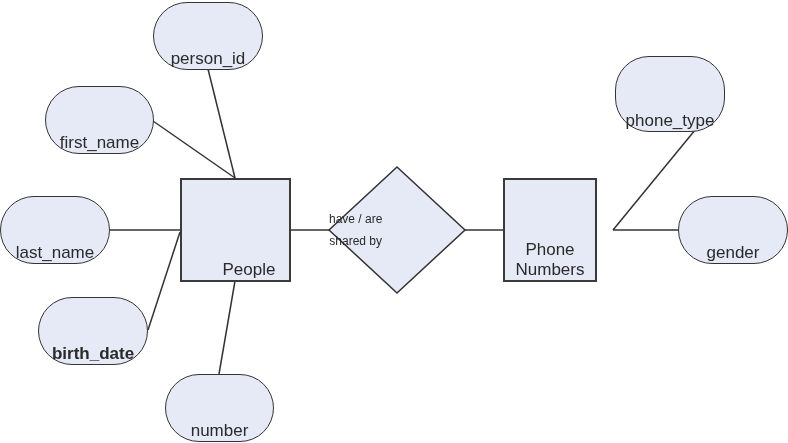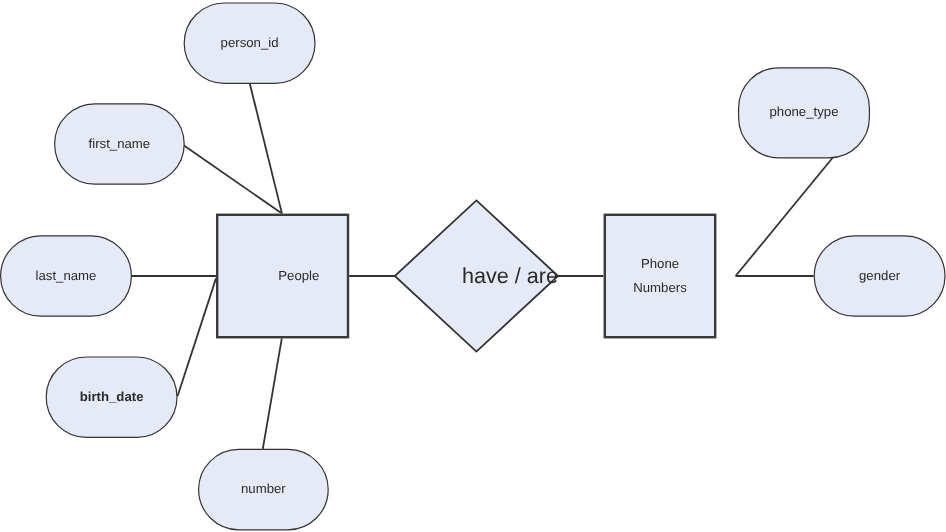--- a/index.html
+++ b/index.html
@@ -1,25 +1,25 @@
 <!DOCTYPE html>
 <html><head>
   <meta charset="utf-8">
   <style>
     html, body { margin: 0; padding: 0; background: #ffffff; }
     body { width: 788px; height: 443px; position: relative; overflow: hidden;
            font-family: "Liberation Sans", sans-serif; }
     svg { position: absolute; left: 0; top: 0; }
-    .node { position: absolute; display: flex; align-items: center; justify-content: center;
-            text-align: center; color: #2a2a2a; font-size: 11px; line-height: 20px;
+    .node { position: absolute; display: flex; align-items: flex-end; justify-content: center;
+            text-align: center; color: #2a2a2a; font-size: 17px; line-height: 20px;
             box-sizing: border-box; }
     .attr { background: #e6eaf6; border: 1.5px solid #333; border-radius: 34px; }
     .entity { background: #e6eaf6; border: 2px solid #3a3a3a; }
-    .rel-label { position: absolute; display: flex; align-items: center; justify-content: flex-end;
-                 text-align: center; color: #2a2a2a; font-size: 18px; line-height: 22px; }
+    .rel-label { position: absolute; display: flex; align-items: center; justify-content: flex-start;
+                 text-align: center; color: #2a2a2a; font-size: 12px; line-height: 22px; }
   </style>
 </head>
 <body>
 
 <svg width="788" height="443">
   <g stroke="#333" stroke-width="1.5" fill="none">
 
     <line x1="208" y1="69" x2="235" y2="178"></line>
 
     <line x1="153" y1="121" x2="235" y2="178"></line>
@@ -61,20 +61,21 @@
   <span>number</span>
 </div>
 
 <div class="node entity" style="left:180px; top:178px; width:111px; height:104px;padding-left:27px;">
   <span>People</span>
 </div>
 
 <div class="rel-label" style="left:329px; top:167px; width:136px; height:126px;">
   <div>
     <div>have / are</div>
+    <div>shared by</div>
   </div>
 </div>
 
 <div class="node entity" style="left:503px; top:178px; width:94px; height:104px;">
   <div>
     <div>Phone</div>
     <div>Numbers</div>
   </div>
 </div>
 

